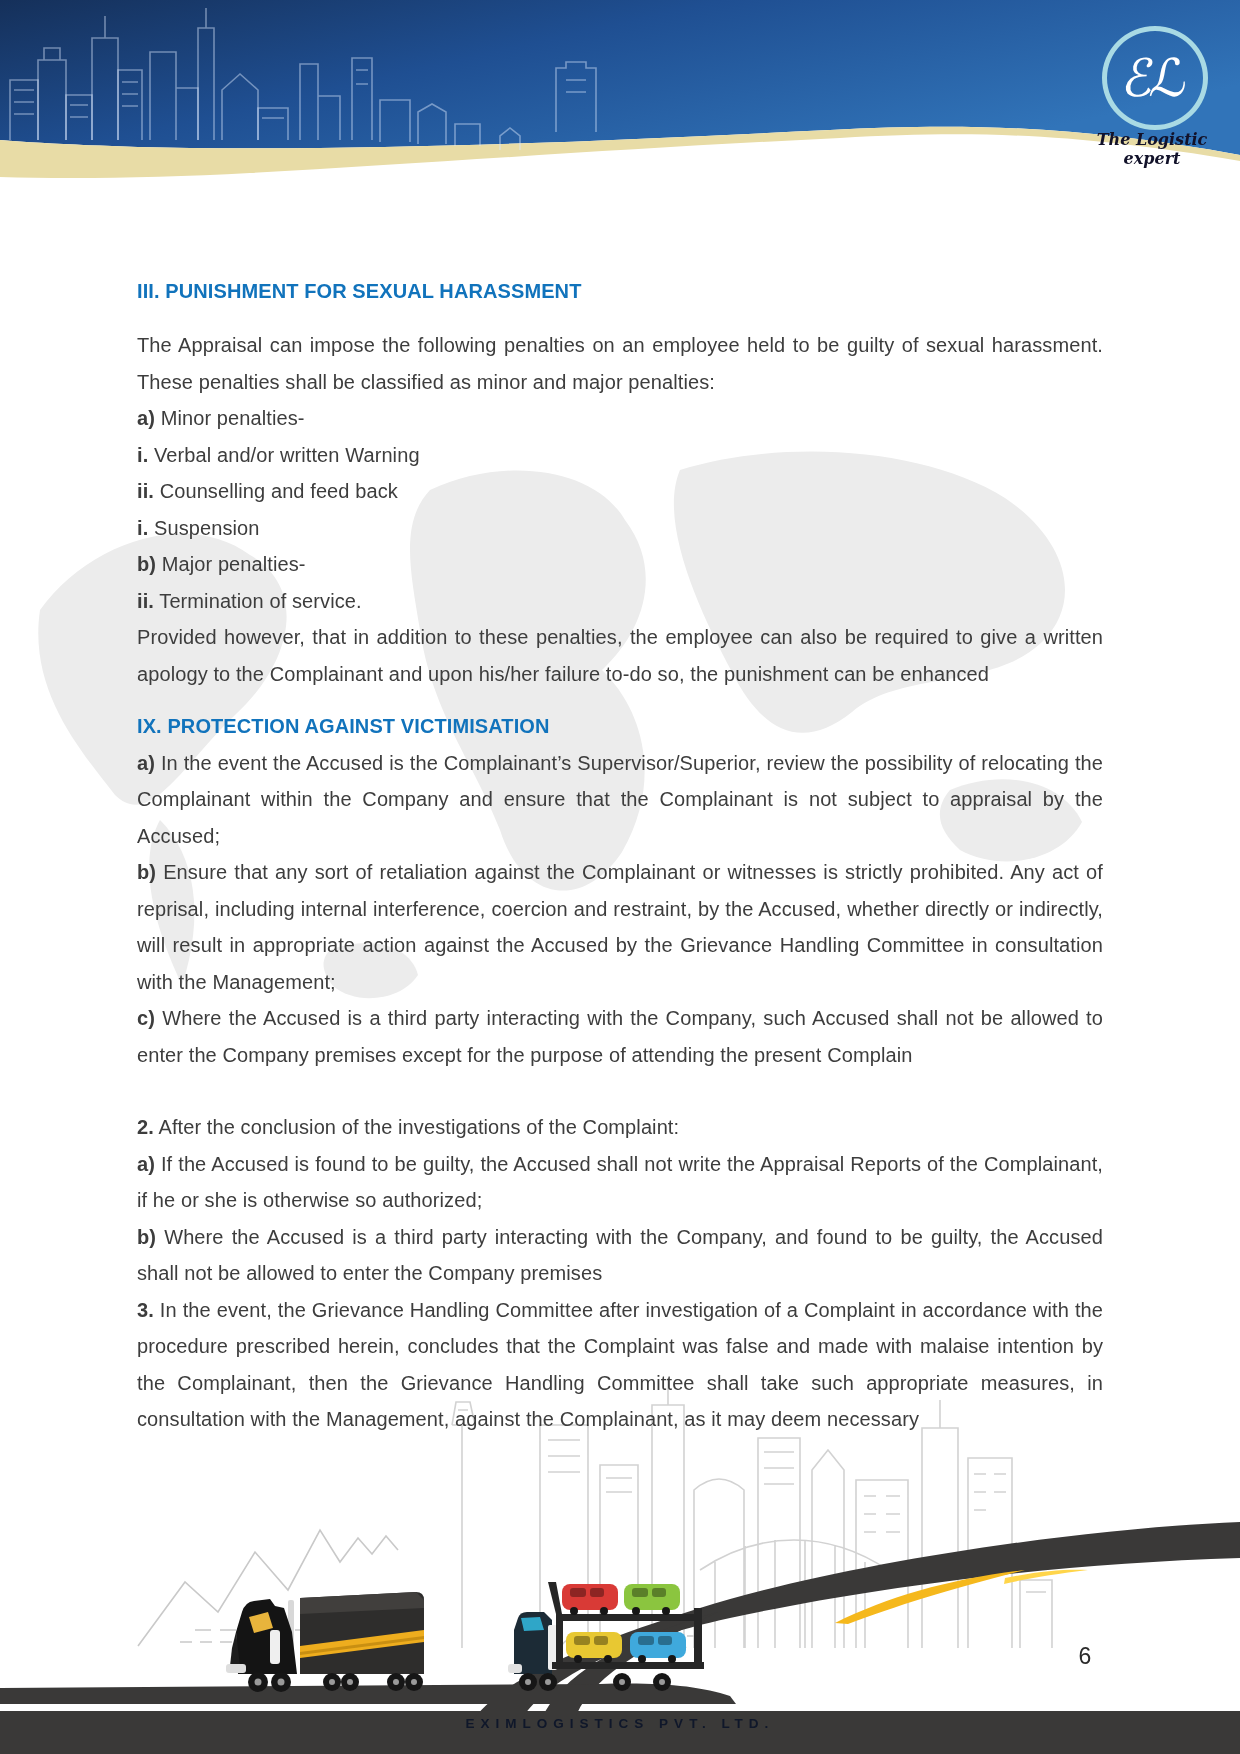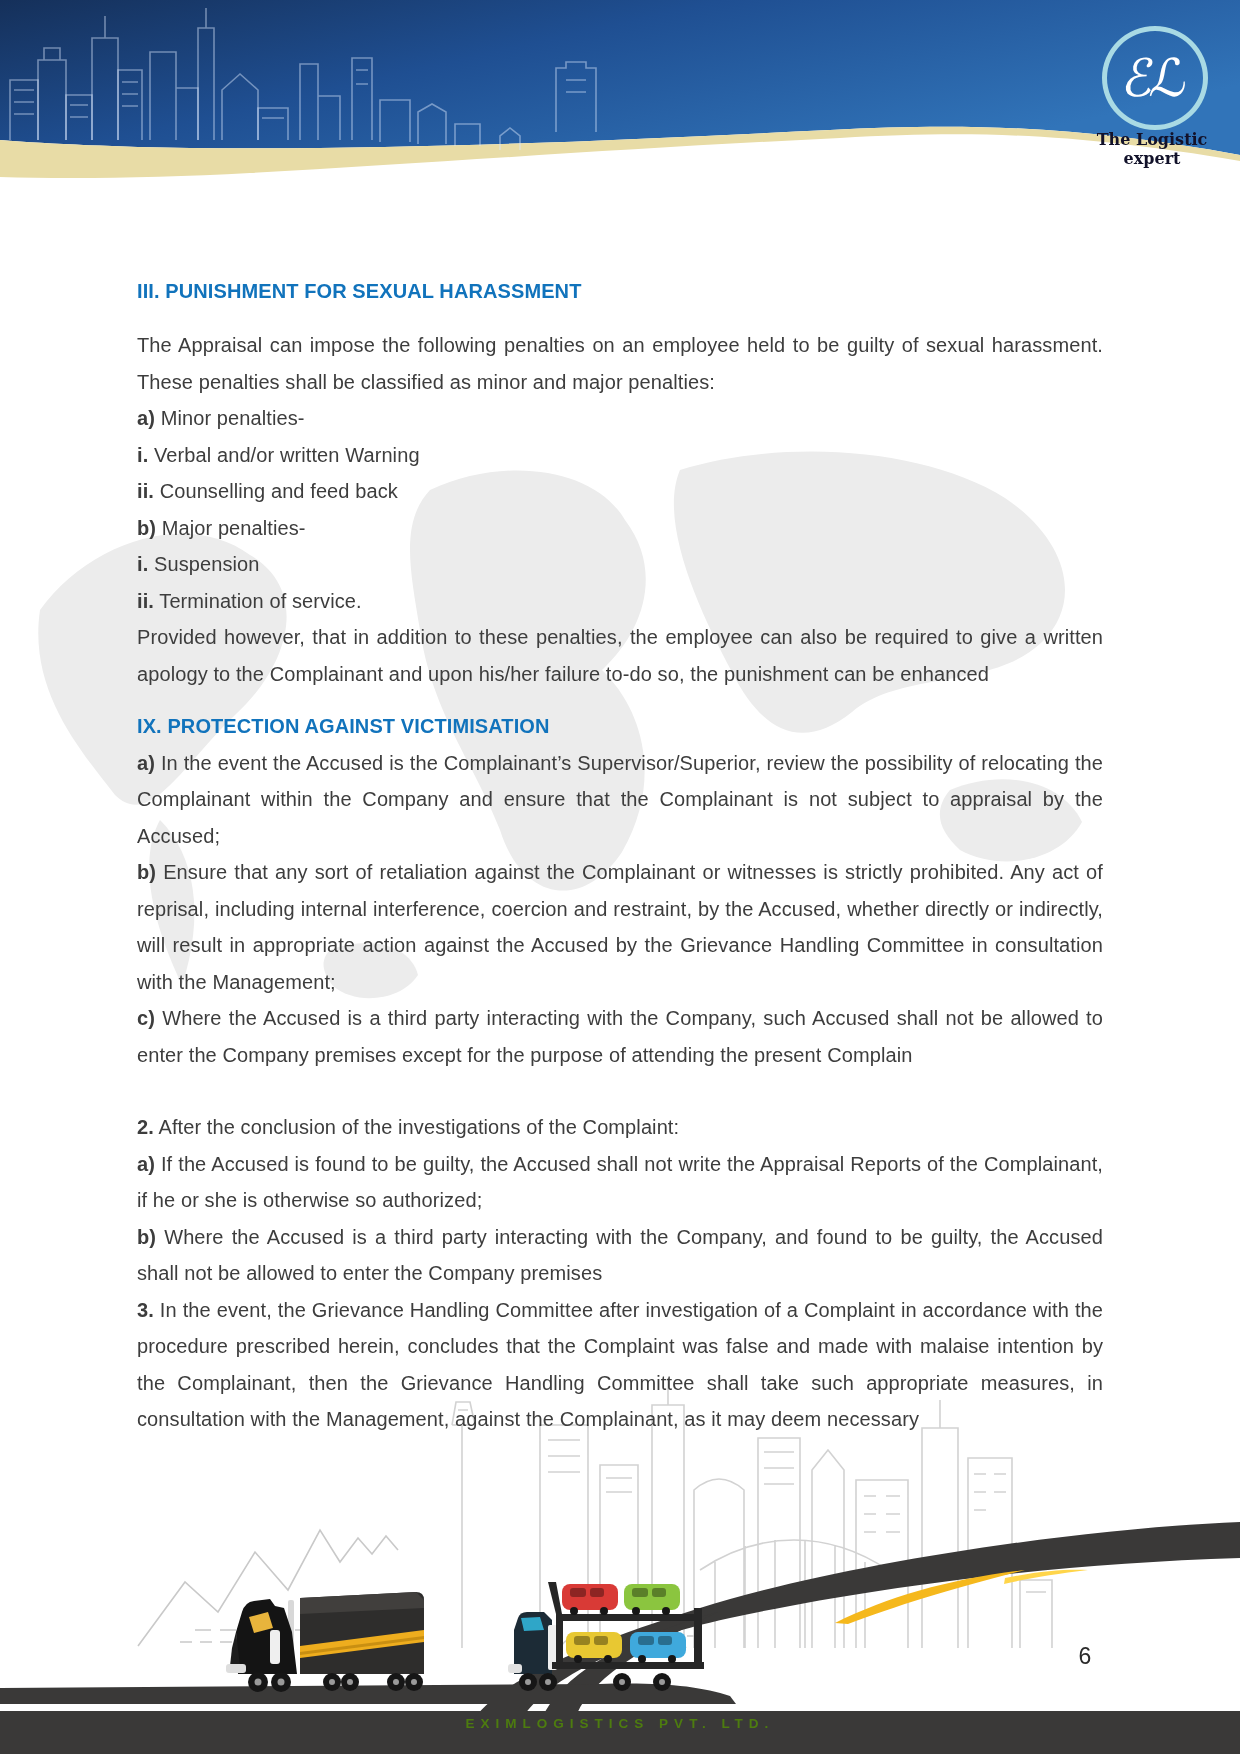--- a/index.html
+++ b/index.html
@@ -15,21 +15,21 @@
     position:absolute; left:1102px; top:26px; width:96px; height:94px;
     border:5px solid #a9dae4; border-radius:50%;
     display:flex; align-items:center; justify-content:center;
   }
   .logo-monogram {
     color:#ffffff; font-family:"DejaVu Sans", sans-serif; font-size:52px;
     transform:skewX(-8deg); line-height:1; letter-spacing:-4px; padding-right:4px;
   }
   .logo-tagline {
     position:absolute; left:1072px; top:130px; width:160px; text-align:center;
-    font-family:"DejaVu Serif", serif; font-weight:bold;
+    font-family:"DejaVu Serif", serif; font-style:italic; font-weight:bold;
     font-size:16px; color:#12122a;
   }
   
   .watermark { position:absolute; left:0; top:430px; z-index:0; }
   
   .doc {
     position:absolute; left:137px; top:277px; width:966px; z-index:2;
     color:#3d3d3d; font-size:20px; letter-spacing:0.1px;
   }
   .doc-title {
@@ -42,21 +42,21 @@
   .doc-spacer { height:36px; }
   .lead { font-weight:bold; }
   
   .footer-art { position:absolute; left:0; top:1330px; z-index:1; }
   .page-number {
     position:absolute; left:1060px; top:1643px; width:50px; text-align:center;
     font-size:23px; color:#2b2b2b; z-index:3;
   }
   .footer-bar-text {
     position:absolute; left:0; top:1716px; width:1240px; text-align:center;
-    color:#4d7c0f; font-weight:bold; font-size:13.5px; letter-spacing:6px;
+    color:#0f172a; font-weight:bold; font-size:13.5px; letter-spacing:6px;
     z-index:3;
   }
 </style>
 </head>
 <body>
 
 <div class="page">
 
   <div class="header">
     <svg width="1240" height="185" viewBox="0 0 1240 185">
@@ -110,22 +110,22 @@
     </g>
   </svg>
 
   <div class="doc">
     <div class="doc-title">III. PUNISHMENT FOR SEXUAL HARASSMENT</div>
     <div class="doc-blocks">
         <div class="doc-para justify">The Appraisal can impose the following penalties on an employee held to be guilty of sexual harassment. These penalties shall be classified as minor and major penalties:</div>
         <div class="doc-line"><span class="lead">a)</span> Minor penalties-</div>
         <div class="doc-line"><span class="lead">i.</span> Verbal and/or written Warning</div>
         <div class="doc-line"><span class="lead">ii.</span> Counselling and feed back</div>
+        <div class="doc-line"><span class="lead">i.</span> Suspension</div>
         <div class="doc-line"><span class="lead">b)</span> Major penalties-</div>
-        <div class="doc-line"><span class="lead">i.</span> Suspension</div>
         <div class="doc-line"><span class="lead">ii.</span> Termination of service.</div>
         <div class="doc-para justify">Provided however, that in addition to these penalties, the employee can also be required to give a written apology to the Complainant and upon his/her failure to-do so, the punishment can be enhanced</div>
         <div class="doc-heading">IX. PROTECTION AGAINST VICTIMISATION</div>
         <div class="doc-para justify"><span class="lead">a)</span> In the event the Accused is the Complainant’s Supervisor/Superior, review the possibility of relocating the Complainant within the Company and ensure that the Complainant is not subject to appraisal by the Accused;</div>
         <div class="doc-para justify"><span class="lead">b)</span> Ensure that any sort of retaliation against the Complainant or witnesses is strictly prohibited. Any act of reprisal, including internal interference, coercion and restraint, by the Accused, whether directly or indirectly, will result in appropriate action against the Accused by the Grievance Handling Committee in consultation with the Management;</div>
         <div class="doc-para justify"><span class="lead">c)</span> Where the Accused is a third party interacting with the Company, such Accused shall not be allowed to enter the Company premises except for the purpose of attending the present Complain</div>
         <div class="doc-spacer"></div>
         <div class="doc-line"><span class="lead">2.</span> After the conclusion of the investigations of the Complaint:</div>
         <div class="doc-para justify"><span class="lead">a)</span> If the Accused is found to be guilty, the Accused shall not write the Appraisal Reports of the Complainant, if he or she is otherwise so authorized;</div>
         <div class="doc-para justify"><span class="lead">b)</span> Where the Accused is a third party interacting with the Company, and found to be guilty, the Accused shall not be allowed to enter the Company premises</div>

